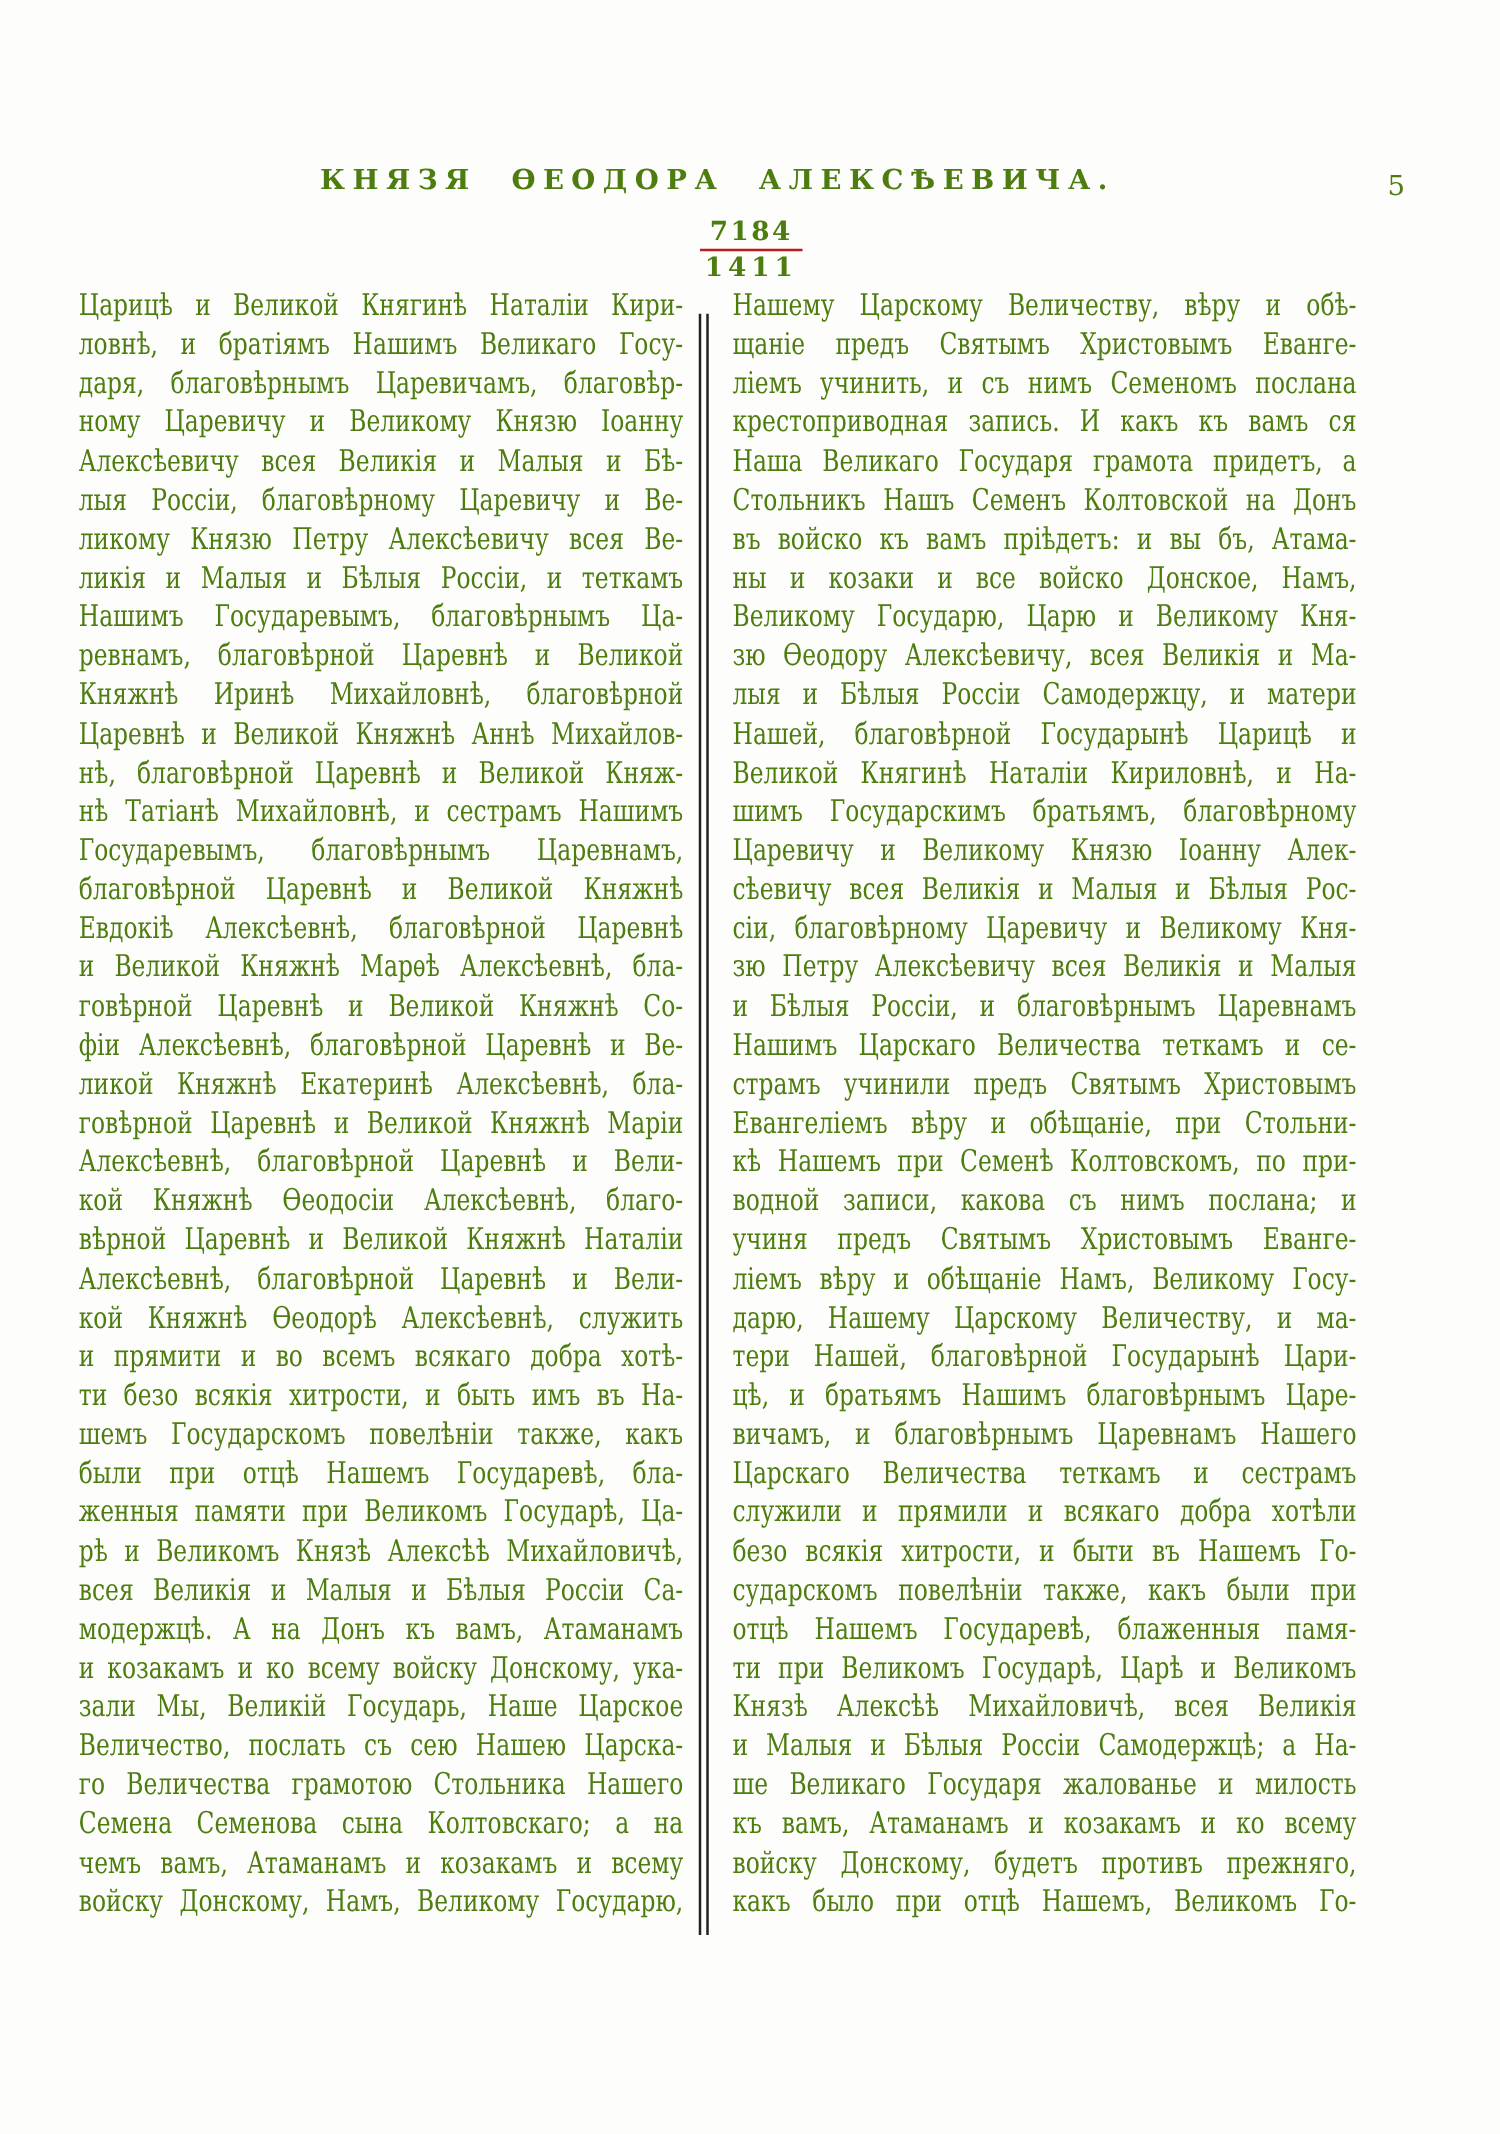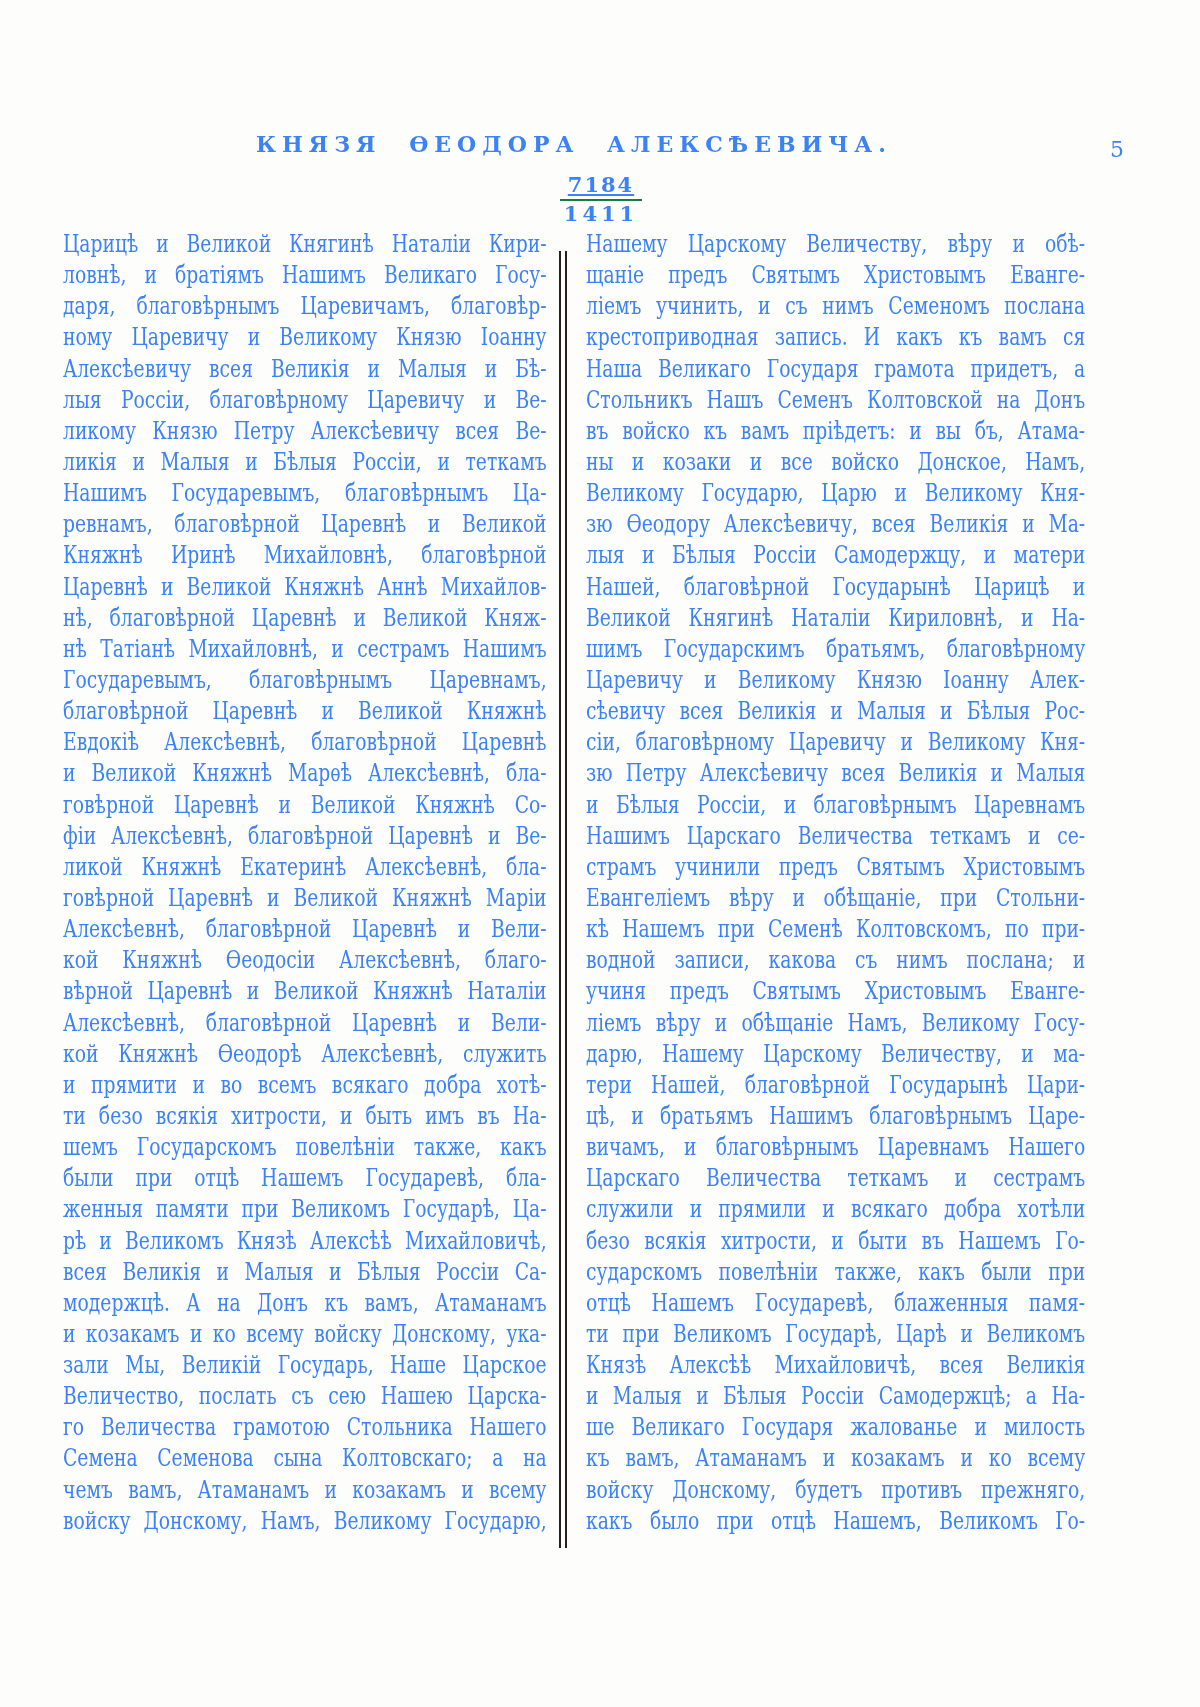--- a/index.html
+++ b/index.html
@@ -2,21 +2,21 @@
 <html><head>
 <meta charset="utf-8">
 <style>
   html, body { margin: 0; padding: 0; background: #ffffff; }
   .page {
     position: relative;
     width: 1200px;
     height: 1707px;
     background: #fdfdfb;
     font-family: "DejaVu Serif", serif;
-    color: #3b82f6;
+    color: #4d7c0f;
     overflow: hidden;
   }
 
   
   .running-head {
     position: absolute;
     top: 131px;
     left: 63px;
     width: 1022px;
     text-align: center;
@@ -39,24 +39,23 @@
     top: 172px;
     left: 538px;
     width: 126px;
     text-align: center;
     font-weight: bold;
     font-size: 21px;
     line-height: 1.25;
   }
   .date-fraction .num {
     display: inline-block;
-    border-bottom: 2px solid #15803d;
+    border-bottom: 2px solid #b91c1c;
     padding: 0 8px 1px 8px;
     letter-spacing: 2px;
-    text-decoration: underline;
   }
   .date-fraction .den {
     display: block;
     letter-spacing: 4px;
   }
 
   
   .column-divider {
     position: absolute;
     left: 559px;

